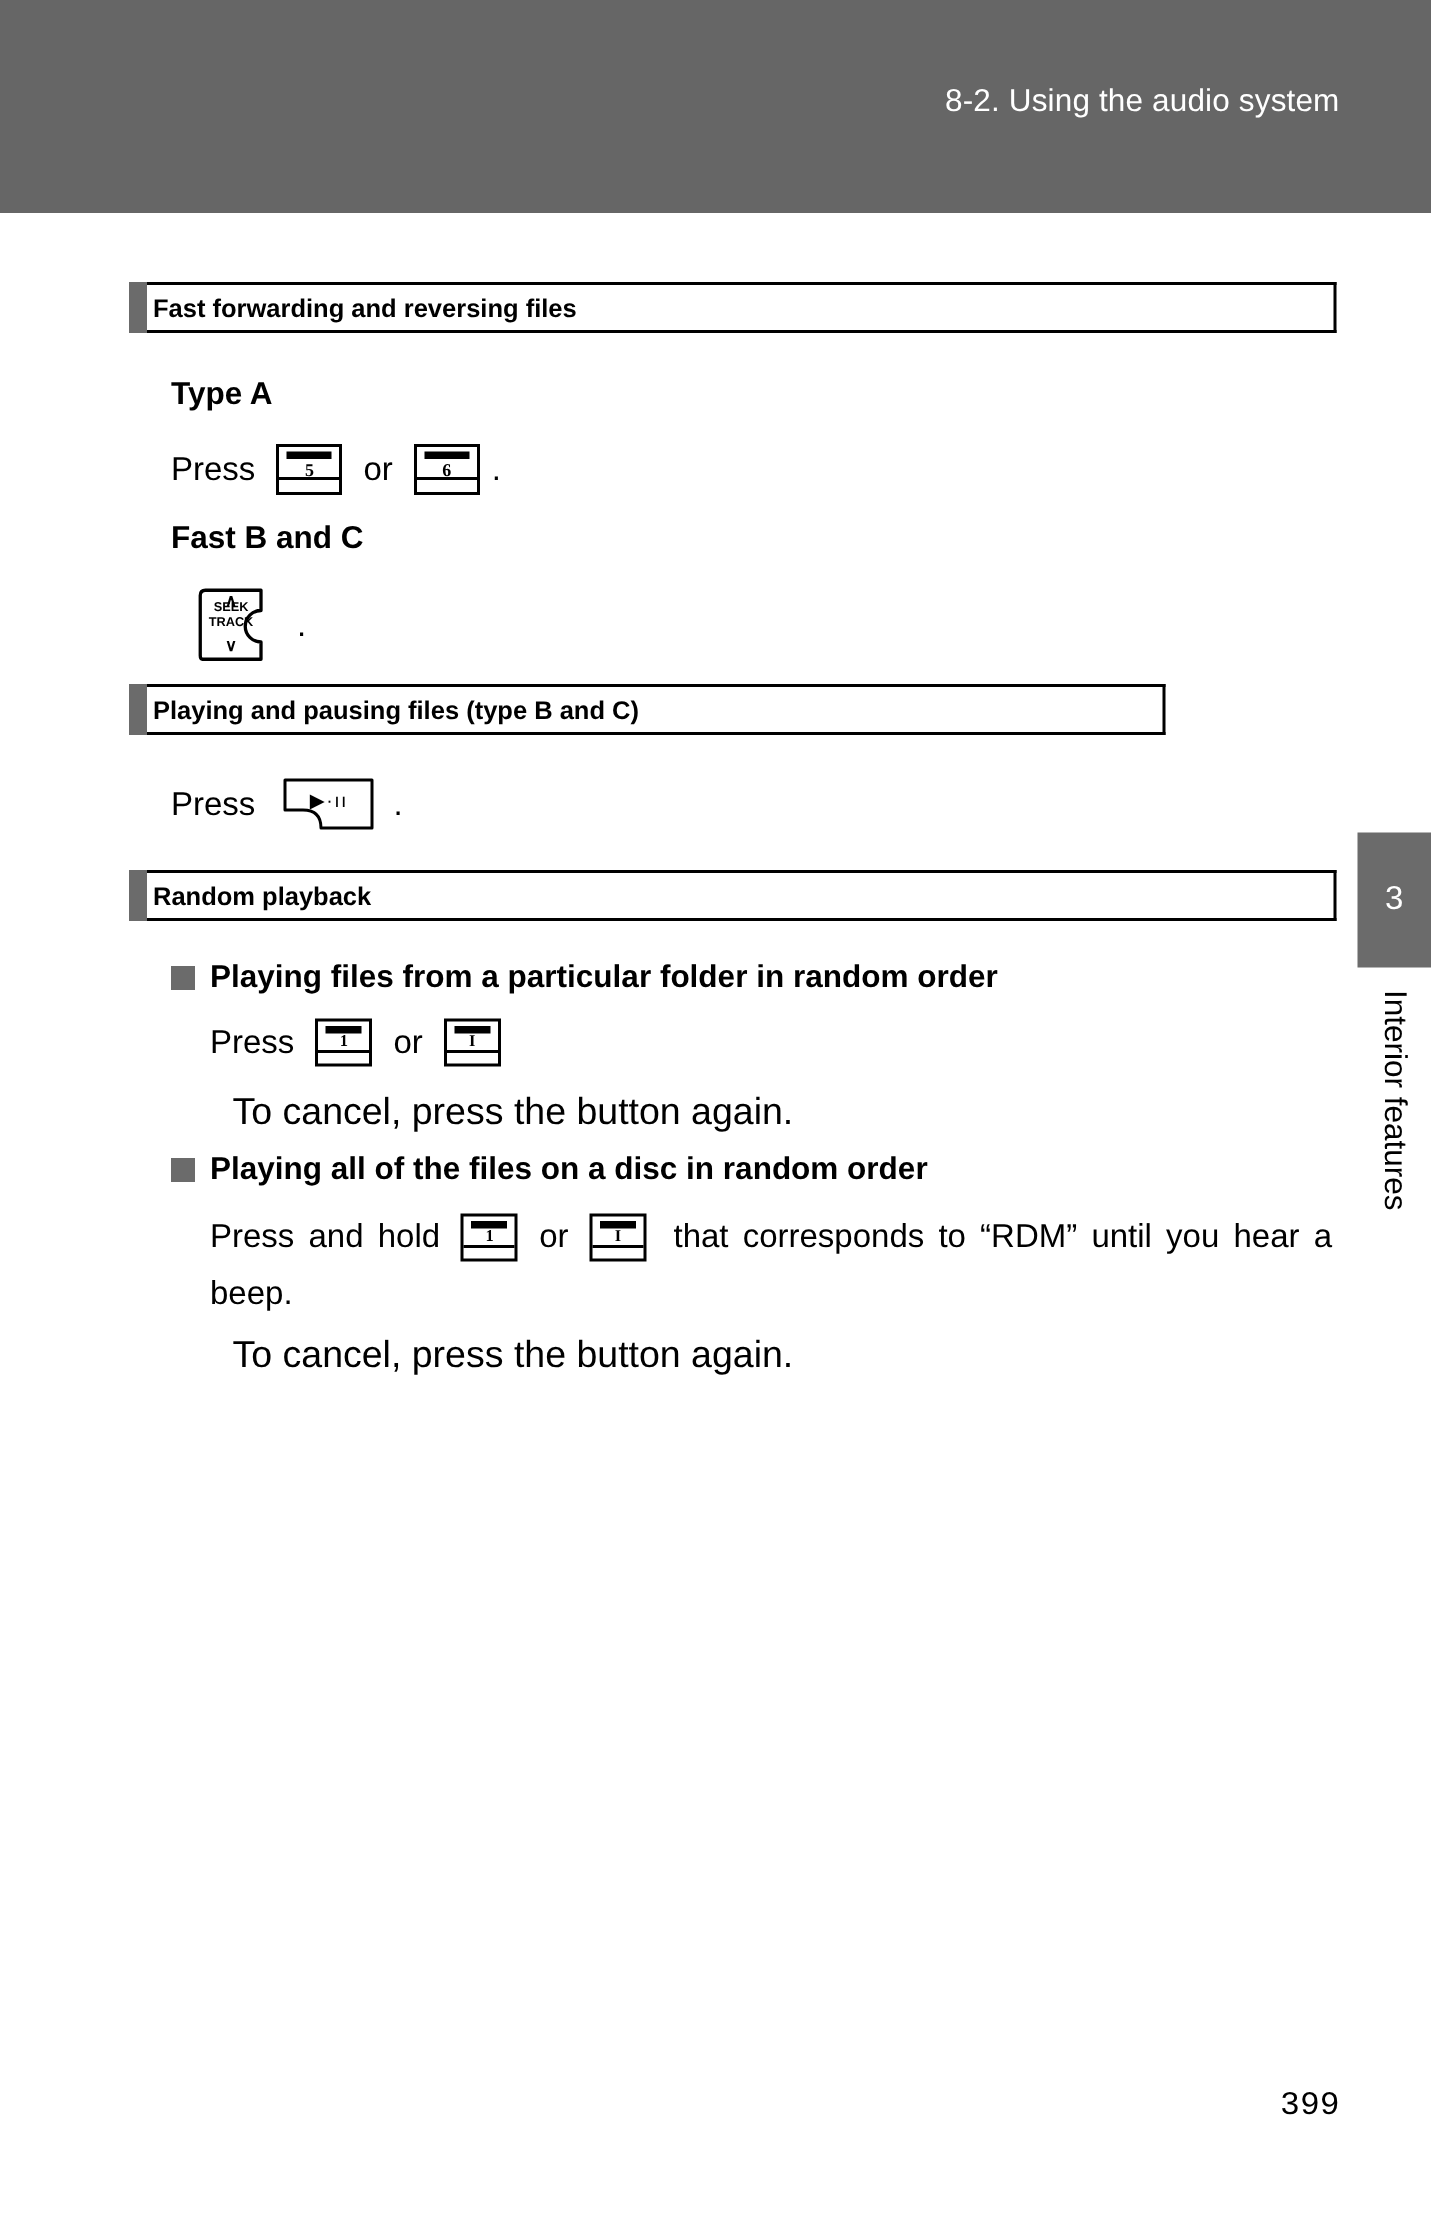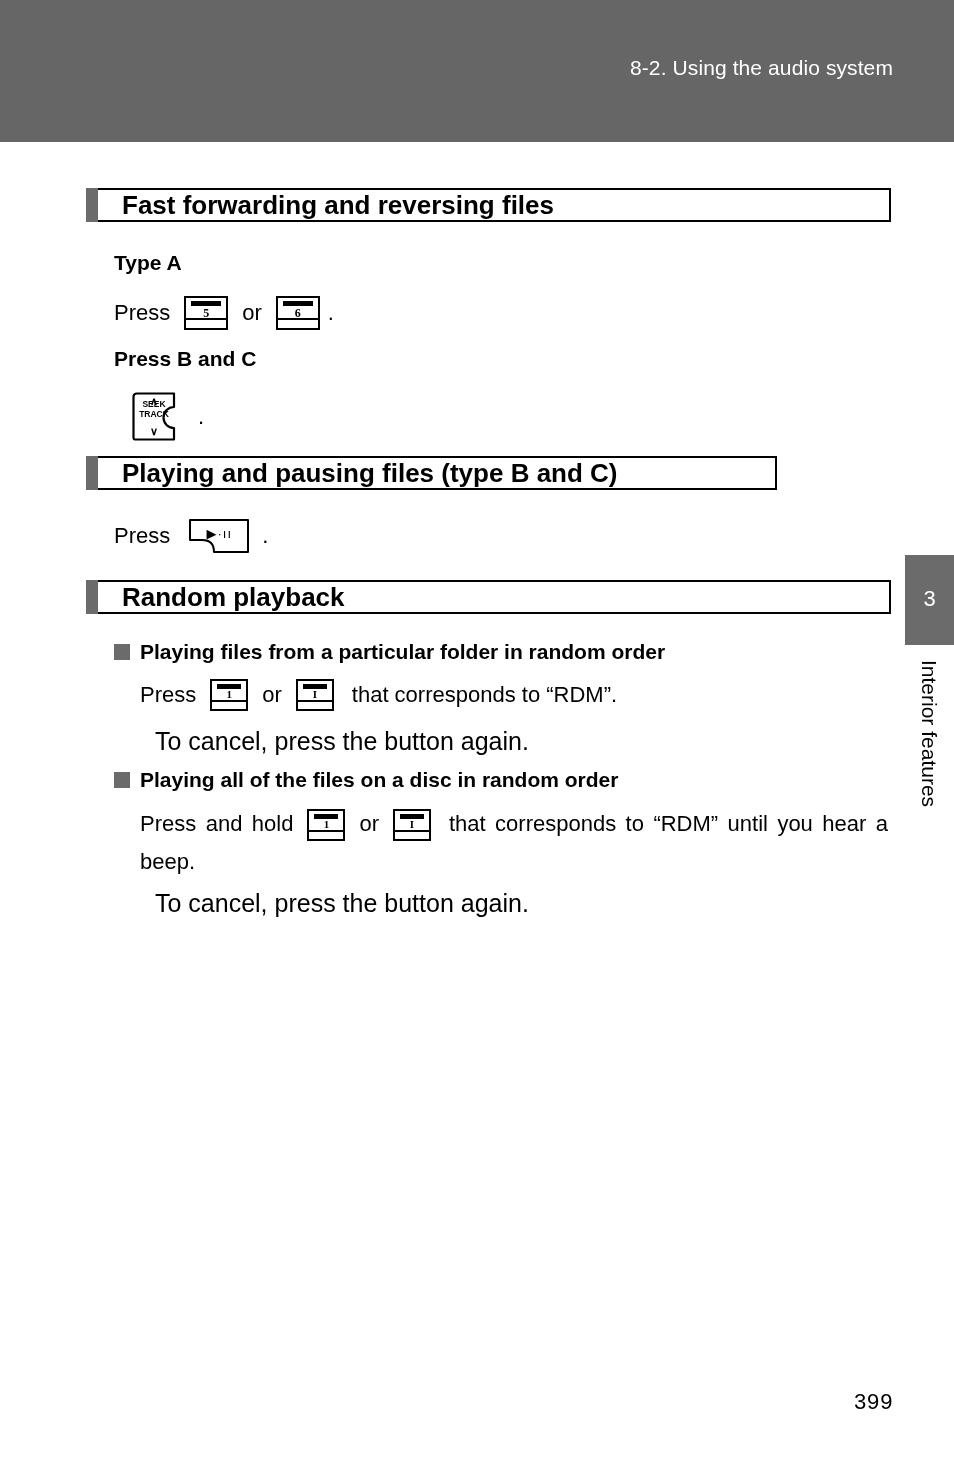--- a/index.html
+++ b/index.html
@@ -49,23 +49,23 @@
   }
   .section-bar .bar-box {
     flex: 1 1 auto;
     border: 2px solid #000000;
     border-left: none;
     background: #ffffff;
     display: flex;
     align-items: center;
   }
   .section-bar .bar-label {
-    font-size: 26px;
-    font-weight: bold;
-    padding-left: 24px;
+    font-size: 17px;
+    font-weight: bold;
+    padding-left: 4px;
     white-space: nowrap;
     line-height: 1;
   }
 
   
   .sub-head {
     position: absolute;
     font-size: 21px;
     font-weight: bold;
     white-space: nowrap;
@@ -292,21 +292,21 @@
     <span class="btn-num">
       <span class="topbar"></span>
       <span class="digit">6</span>
       <span class="botline"></span>
     </span>
     <span style="display:inline-block;width:8px"></span>
     <span>.</span>
   </span>
 </div>
 
-<div class="sub-head" style="left:114px; top:348px;">Press B and C</div>
+<div class="sub-head" style="left:114px; top:348px;">Fast B and C</div>
 
 <div class="body-line" style="left:114px; top:392px;">
   <span class="inline-row">
     <span style="display:inline-block;width:16px"></span>
     <span class="btn-seek">
       <svg width="58" height="49" viewBox="0 0 58 49" aria-hidden="true">
         <path d="M3.5,5 Q3.5,1.5 7,1.5 L44,1.5 L44,15 A10.5,10.5 0 0 0 44,36 L44,47.5 L5,47.5 Q3.5,47.5 3.5,45 Z" fill="#ffffff" stroke="#000000" stroke-width="2.2" stroke-linejoin="round"></path>
       </svg>
       <span class="arrow-up">∧</span>
       <span class="seek-text">
@@ -365,21 +365,20 @@
     </span>
     <span style="display:inline-block;width:14px"></span>
     <span>or</span>
     <span style="display:inline-block;width:14px"></span>
     <span class="btn-num small">
       <span class="topbar"></span>
       <span class="digit">I</span>
       <span class="botline"></span>
     </span>
     <span style="display:inline-block;width:18px"></span>
-    <span>that corresponds to “RDM”.</span>
   </span>
 </div>
 
 <div class="note-line" style="left:155px; top:729px;">To cancel, press the button again.</div>
 
 <div class="bullet-head" style="left:114px; top:769px;">
   <span class="bullet-sq"></span>
   <span>Playing all of the files on a disc in random order</span>
 </div>
 

